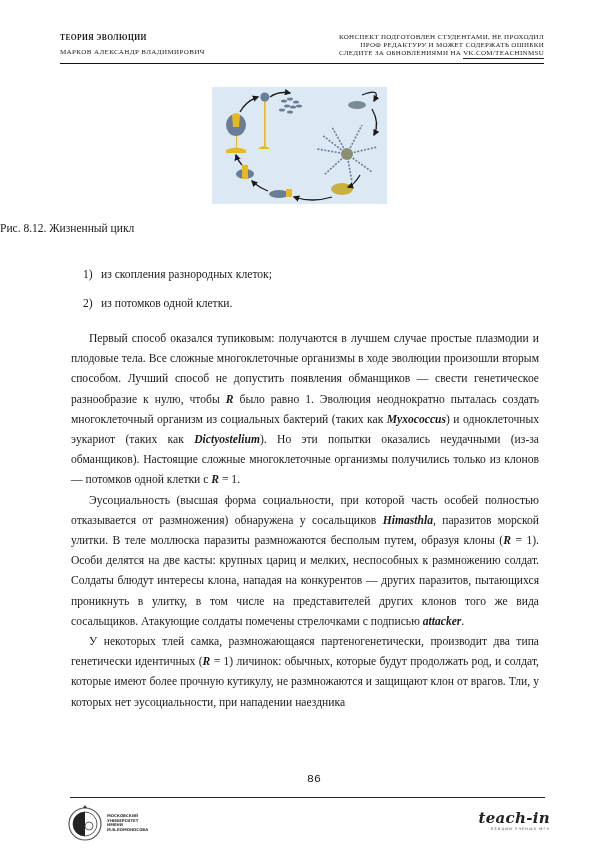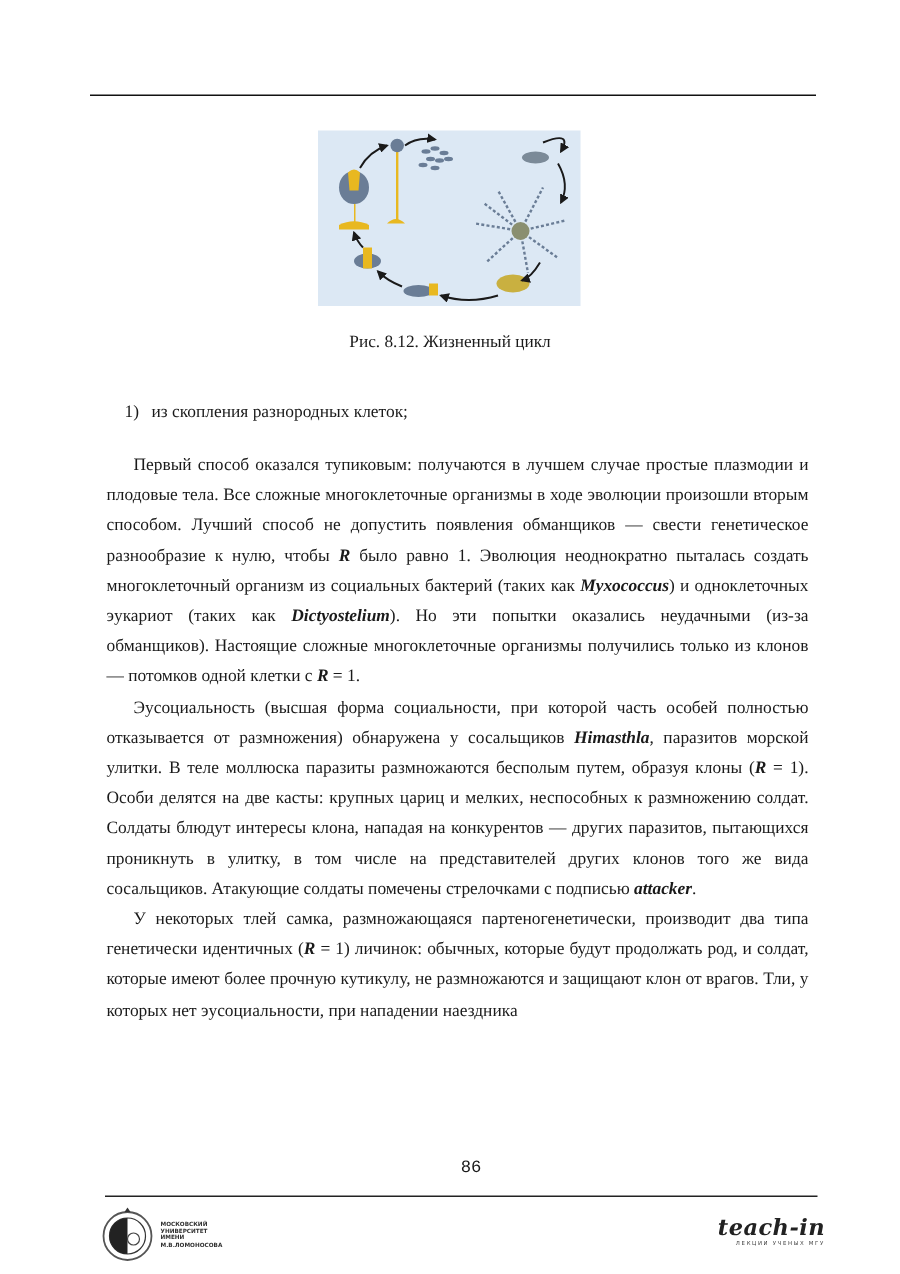--- a/index.html
+++ b/index.html
@@ -8,21 +8,21 @@
   .header { position: absolute; left: 60px; top: 33px; width: 484px; height: 30px; }
   .header-left { position: absolute; left: 0; top: 0; }
   .header-left .title { font-family: "Liberation Serif", serif; font-size: 7.5px; font-weight: bold; letter-spacing: 0.4px; line-height: 9px; }
   .header-left .author { font-family: "Liberation Serif", serif; font-size: 7px; letter-spacing: 0.4px; margin-top: 6px; line-height: 9px; }
   .header-right { position: absolute; right: 0; top: 0; text-align: right; font-family: "Liberation Serif", serif; font-size: 7px; letter-spacing: 0.3px; line-height: 8.2px; }
   .header-right .link { border-bottom: 0.8px solid #222; padding-bottom: 1px; }
   .header-rule { position: absolute; left: 60px; top: 63px; width: 484px; height: 0; border-top: 1px solid #111; }
 
   .figure { position: absolute; left: 212px; top: 87px; width: 175px; height: 117px; background: #dce8f4; overflow: hidden; }
   .figure svg { display: block; }
-  .caption { position: absolute; left: 0; width: 600px; top: 222px; text-align: center; font-family: "Liberation Serif", serif; font-size: 11.5px; }
+  .caption { position: absolute; left: 0; width: 600px; top: 222px; font-family: "Liberation Serif", serif; font-size: 11.5px; }
 
   .body { position: absolute; left: 71px; top: 253px; width: 468px; font-family: "Liberation Serif", serif; font-size: 11.6px; line-height: 20.2px; text-align: justify; }
   .body p { margin: 0; text-indent: 18px; }
   .body p.gap-top { margin-top: 15px; }
   .list-item { margin: 0; padding-left: 12px; line-height: 20px; }
   .list-item .num { display: inline-block; width: 18px; }
   .list-1 { margin-top: 12px; }
   .list-2 { margin-top: 9px; }
   .bi { font-style: italic; font-weight: bold; }
 
@@ -31,20 +31,29 @@
   .footer-logo-left { position: absolute; left: 66px; top: 804px; width: 110px; height: 38px; }
   .footer-logo-right { position: absolute; left: 475px; top: 810px; width: 75px; height: 28px; text-align: right; }
   .teach-in { font-family: "DejaVu Serif", serif; font-style: italic; font-weight: bold; font-size: 15px; letter-spacing: 0.3px; color: #222; line-height: 16px; }
   .teach-in-sub { font-family: "DejaVu Sans", sans-serif; font-size: 3.6px; letter-spacing: 1.1px; color: #444; margin-top: 1px; }
   .uni-text { position: absolute; left: 41px; top: 10px; font-family: "DejaVu Sans", sans-serif; font-size: 3.8px; line-height: 4.6px; color: #333; font-weight: bold; }
 </style>
 </head>
 <body>
 
 <div class="header">
+  <div class="header-left">
+    <div class="title">ТЕОРИЯ ЭВОЛЮЦИИ</div>
+    <div class="author">МАРКОВ АЛЕКСАНДР ВЛАДИМИРОВИЧ</div>
+  </div>
+  <div class="header-right">
+    <div>КОНСПЕКТ ПОДГОТОВЛЕН СТУДЕНТАМИ, НЕ ПРОХОДИЛ</div>
+    <div>ПРОФ РЕДАКТУРУ И МОЖЕТ СОДЕРЖАТЬ ОШИБКИ</div>
+    <div><span>СЛЕДИТЕ ЗА ОБНОВЛЕНИЯМИ НА </span><span class="link">VK.COM/TEACHINMSU</span></div>
+  </div>
 </div>
 <div class="header-rule"></div>
 
 <div class="figure">
   <svg width="175" height="117" viewBox="0 0 175 117">
     <defs>
       <marker id="ah" markerWidth="5" markerHeight="5" refX="4" refY="2.5" orient="auto">
         <path d="M0,0 L5,2.5 L0,5 z" fill="#1a1a1a"></path>
       </marker>
     </defs>
@@ -105,20 +114,23 @@
     </g>
   </svg>
 </div>
 <div class="caption">Рис. 8.12. Жизненный цикл</div>
 
 <div class="body">
 
   <div class="list-item list-1">
     <span class="num">1)</span><span>из скопления разнородных клеток;</span>
   </div>
+  <div class="list-item list-2">
+    <span class="num">2)</span><span>из потомков одной клетки.</span>
+  </div>
 
   <p class="gap-top"><span>Первый способ оказался тупиковым: получаются в лучшем случае простые плазмодии и плодовые тела. Все сложные многоклеточные организмы в ходе эволюции произошли вторым способом. Лучший способ не допустить появления обманщиков — свести генетическое разнообразие к нулю, чтобы </span><span class="bi">R</span><span> было равно 1. Эволюция неоднократно пыталась создать многоклеточный организм из социальных бактерий (таких как </span><span class="bi">Myxococcus</span><span>) и одноклеточных эукариот (таких как </span><span class="bi">Dictyostelium</span><span>). Но эти попытки оказались неудачными (из-за обманщиков). Настоящие сложные многоклеточные организмы получились только из клонов — потомков одной клетки с </span><span class="bi">R</span><span> = 1.</span></p>
 
   <p><span>Эусоциальность (высшая форма социальности, при которой часть особей полностью отказывается от размножения) обнаружена у сосальщиков </span><span class="bi">Himasthla</span><span>, паразитов морской улитки. В теле моллюска паразиты размножаются бесполым путем, образуя клоны (</span><span class="bi">R</span><span> = 1). Особи делятся на две касты: крупных цариц и мелких, неспособных к размножению солдат. Солдаты блюдут интересы клона, нападая на конкурентов — других паразитов, пытающихся проникнуть в улитку, в том числе на представителей других клонов того же вида сосальщиков. Атакующие солдаты помечены стрелочками с подписью </span><span class="bi">attacker</span><span>.</span></p>
 
   <p><span>У некоторых тлей самка, размножающаяся партеногенетически, производит два типа генетически идентичных (</span><span class="bi">R</span><span> = 1) личинок: обычных, которые будут продолжать род, и солдат, которые имеют более прочную кутикулу, не размножаются и защищают клон от врагов. Тли, у которых нет эусоциальности, при нападении наездника</span></p>
 </div>
 
 <div class="page-number">86</div>
 <div class="footer-rule"></div>

